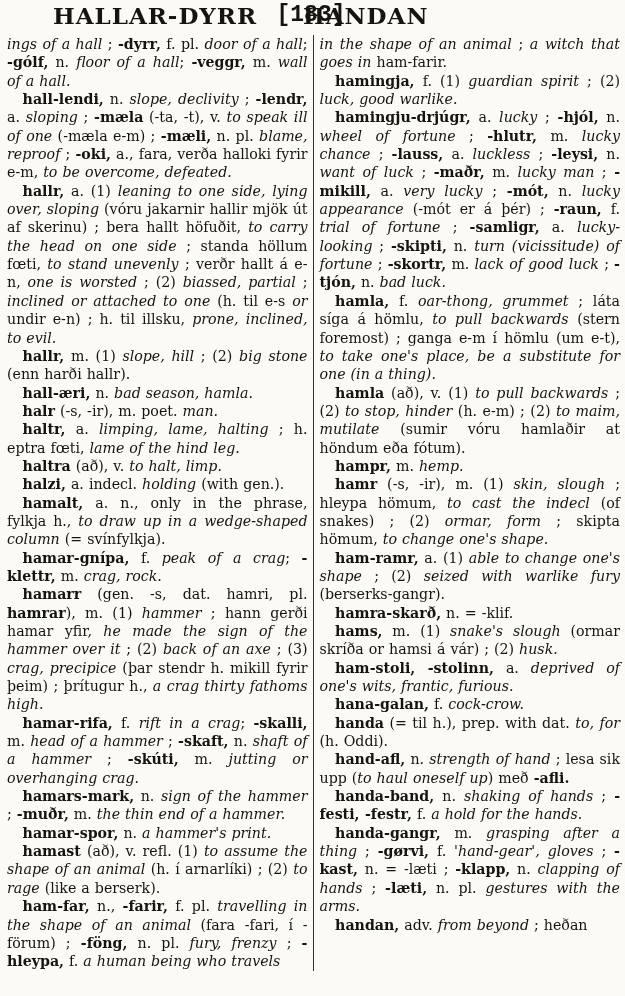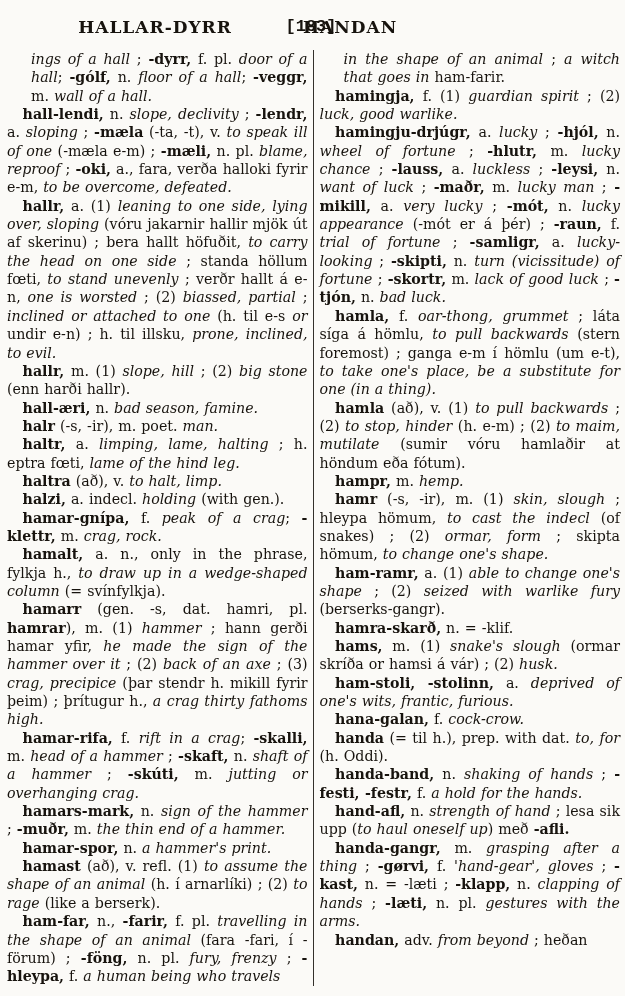--- a/index.html
+++ b/index.html
@@ -7,69 +7,69 @@
     width: 625px; height: 996px;
     background: #fbfaf7;
     color: #17130e;
     font-family: "DejaVu Serif", "Liberation Serif", serif;
     overflow: hidden;
   }
   .page { width: 625px; height: 996px; position: relative; }
   .header {
     position: relative;
     height: 30px;
-    padding-top: 17px;
+    padding-top: 2px;
     font-weight: bold;
-    font-size: 17px;
+    font-size: 23px;
     letter-spacing: 1px;
   }
   .hw-left  { position: absolute; left: 0;     width: 310px; text-align: center; }
   .hw-num   { position: absolute; left: 255px; width: 112px; text-align: center; letter-spacing: 0; font-family: Liberation Mono, monospace; }
   .hw-right { position: absolute; left: 303px; width: 306px; text-align: left; }
   .columns {
     display: flex;
     align-items: stretch;
     padding: 3px 5px 0 7px;
   }
   .col {
     width: 302px;
     font-size: 14.2px;
     line-height: 18.35px;
     text-align: justify;
     word-spacing: 0.5px;
   }
   .col-left  { padding-right: 5px; }
   .col-right { border-left: 1.5px solid #33302b; padding-left: 6px; }
   p.entry { margin: 0; text-indent: 1.1em; }
-  p.entry.no-indent { text-indent: 0; margin-left: 24px; }
+  p.entry.no-indent { text-indent: 0; }
   .b { font-weight: bold; }
   .i { font-style: italic; }
 </style>
 </head>
 <body>
 
 <div class="page">
   <div class="header">
     <span class="hw-left">HALLAR-DYRR</span>
     <span class="hw-num">[183]</span>
     <span class="hw-right">HANDAN</span>
   </div>
   <div class="columns">
     <div class="col col-left">
         <p class="entry no-indent"><span class="i">ings of a hall</span><span> ; </span><span class="b">-dyrr,</span><span> f. pl. </span><span class="i">door of a hall</span><span>; </span><span class="b">-gólf,</span><span> n. </span><span class="i">floor of a hall</span><span>; </span><span class="b">-veggr,</span><span> m. </span><span class="i">wall of a hall.</span></p>
         <p class="entry"><span class="b">hall-lendi,</span><span> n. </span><span class="i">slope, declivity</span><span> ; </span><span class="b">-lendr,</span><span> a. </span><span class="i">sloping</span><span> ; </span><span class="b">-mæla</span><span> (-ta, -t), v. </span><span class="i">to speak ill of one</span><span> (-mæla e-m) ; </span><span class="b">-mæli,</span><span> n. pl. </span><span class="i">blame, reproof</span><span> ; </span><span class="b">-oki,</span><span> a., fara, verða halloki fyrir e-m, </span><span class="i">to be overcome, defeated.</span></p>
         <p class="entry"><span class="b">hallr,</span><span> a. (1) </span><span class="i">leaning to one side, lying over, sloping</span><span> (vóru jakarnir hallir mjök út af skerinu) ; bera hallt höfuðit, </span><span class="i">to carry the head on one side</span><span> ; standa höllum fœti, </span><span class="i">to stand unevenly</span><span> ; verðr hallt á e-n, </span><span class="i">one is worsted</span><span> ; (2) </span><span class="i">biassed, partial</span><span> ; </span><span class="i">inclined or attached to one</span><span> (h. til e-s </span><span class="i">or</span><span> undir e-n) ; h. til illsku, </span><span class="i">prone, inclined, to evil.</span></p>
         <p class="entry"><span class="b">hallr,</span><span> m. (1) </span><span class="i">slope, hill</span><span> ; (2) </span><span class="i">big stone</span><span> (enn harði hallr).</span></p>
-        <p class="entry"><span class="b">hall-æri,</span><span> n. </span><span class="i">bad season, famine.</span></p>
+        <p class="entry"><span class="b">hall-æri,</span><span> n. </span><span class="i">bad season, hamla.</span></p>
         <p class="entry"><span class="b">halr</span><span> (-s, -ir), m. poet. </span><span class="i">man.</span></p>
         <p class="entry"><span class="b">haltr,</span><span> a. </span><span class="i">limping, lame, halting</span><span> ; h. eptra fœti, </span><span class="i">lame of the hind leg.</span></p>
         <p class="entry"><span class="b">haltra</span><span> (að), v. </span><span class="i">to halt, limp.</span></p>
         <p class="entry"><span class="b">halzi,</span><span> a. indecl. </span><span class="i">holding</span><span> (with gen.).</span></p>
+        <p class="entry"><span class="b">hamalt,</span><span> a. n., only in the phrase, fylkja h., </span><span class="i">to draw up in a wedge-shaped column</span><span> (= svínfylkja).</span></p>
         <p class="entry"><span class="b">hamar-gnípa,</span><span> f. </span><span class="i">peak of a crag</span><span>; </span><span class="b">-klettr,</span><span> m. </span><span class="i">crag, rock.</span></p>
-        <p class="entry"><span class="b">hamalt,</span><span> a. n., only in the phrase, fylkja h., </span><span class="i">to draw up in a wedge-shaped column</span><span> (= svínfylkja).</span></p>
         <p class="entry"><span class="b">hamarr</span><span> (gen. -s, dat. hamri, pl. </span><span class="b">hamrar</span><span>), m. (1) </span><span class="i">hammer</span><span> ; hann gerði hamar yfir, </span><span class="i">he made the sign of the hammer over it</span><span> ; (2) </span><span class="i">back of an axe</span><span> ; (3) </span><span class="i">crag, precipice</span><span> (þar stendr h. mikill fyrir þeim) ; þrítugur h., </span><span class="i">a crag thirty fathoms high.</span></p>
         <p class="entry"><span class="b">hamar-rifa,</span><span> f. </span><span class="i">rift in a crag</span><span>; </span><span class="b">-skalli,</span><span> m. </span><span class="i">head of a hammer</span><span> ; </span><span class="b">-skaft,</span><span> n. </span><span class="i">shaft of a hammer</span><span> ; </span><span class="b">-skúti,</span><span> m. </span><span class="i">jutting or overhanging crag.</span></p>
         <p class="entry"><span class="b">hamars-mark,</span><span> n. </span><span class="i">sign of the hammer</span><span> ; </span><span class="b">-muðr,</span><span> m. </span><span class="i">the thin end of a hammer.</span></p>
         <p class="entry"><span class="b">hamar-spor,</span><span> n. </span><span class="i">a hammer's print.</span></p>
         <p class="entry"><span class="b">hamast</span><span> (að), v. refl. (1) </span><span class="i">to assume the shape of an animal</span><span> (h. í arnarlíki) ; (2) </span><span class="i">to rage</span><span> (like a berserk).</span></p>
         <p class="entry"><span class="b">ham-far,</span><span> n., </span><span class="b">-farir,</span><span> f. pl. </span><span class="i">travelling in the shape of an animal</span><span> (fara -fari, í -förum) ; </span><span class="b">-föng,</span><span> n. pl. </span><span class="i">fury, frenzy</span><span> ; </span><span class="b">-hleypa,</span><span> f. </span><span class="i">a human being who travels</span></p>
       </div>
     <div class="col col-right">
         <p class="entry no-indent"><span class="i">in the shape of an animal</span><span> ; </span><span class="i">a witch that goes in</span><span> ham-farir.</span></p>
         <p class="entry"><span class="b">hamingja,</span><span> f. (1) </span><span class="i">guardian spirit</span><span> ; (2) </span><span class="i">luck, good warlike.</span></p>
@@ -77,19 +77,19 @@
         <p class="entry"><span class="b">hamla,</span><span> f. </span><span class="i">oar-thong, grummet</span><span> ; láta síga á hömlu, </span><span class="i">to pull backwards</span><span> (stern foremost) ; ganga e-m í hömlu (um e-t), </span><span class="i">to take one's place, be a substitute for one (in a thing).</span></p>
         <p class="entry"><span class="b">hamla</span><span> (að), v. (1) </span><span class="i">to pull backwards</span><span> ; (2) </span><span class="i">to stop, hinder</span><span> (h. e-m) ; (2) </span><span class="i">to maim, mutilate</span><span> (sumir vóru hamlaðir at höndum eða fótum).</span></p>
         <p class="entry"><span class="b">hampr,</span><span> m. </span><span class="i">hemp.</span></p>
         <p class="entry"><span class="b">hamr</span><span> (-s, -ir), m. (1) </span><span class="i">skin, slough</span><span> ; hleypa hömum, </span><span class="i">to cast the indecl</span><span> (of snakes) ; (2) </span><span class="i">ormar, form</span><span> ; skipta hömum, </span><span class="i">to change one's shape.</span></p>
         <p class="entry"><span class="b">ham-ramr,</span><span> a. (1) </span><span class="i">able to change one's shape</span><span> ; (2) </span><span class="i">seized with warlike fury</span><span> (berserks-gangr).</span></p>
         <p class="entry"><span class="b">hamra-skarð,</span><span> n. = -klif.</span></p>
         <p class="entry"><span class="b">hams,</span><span> m. (1) </span><span class="i">snake's slough</span><span> (ormar skríða or hamsi á vár) ; (2) </span><span class="i">husk.</span></p>
         <p class="entry"><span class="b">ham-stoli, -stolinn,</span><span> a. </span><span class="i">deprived of one's wits, frantic, furious.</span></p>
         <p class="entry"><span class="b">hana-galan,</span><span> f. </span><span class="i">cock-crow.</span></p>
         <p class="entry"><span class="b">handa</span><span> (= til h.), prep. with dat. </span><span class="i">to, for</span><span> (h. Oddi).</span></p>
+        <p class="entry"><span class="b">hand-afl,</span><span> n. </span><span class="i">strength of hand</span><span> ; lesa sik upp (</span><span class="i">to haul oneself up</span><span>) með </span><span class="b">-afli.</span></p>
         <p class="entry"><span class="b">handa-band,</span><span> n. </span><span class="i">shaking of hands</span><span> ; </span><span class="b">-festi, -festr,</span><span> f. </span><span class="i">a hold for the hands.</span></p>
-        <p class="entry"><span class="b">hand-afl,</span><span> n. </span><span class="i">strength of hand</span><span> ; lesa sik upp (</span><span class="i">to haul oneself up</span><span>) með </span><span class="b">-afli.</span></p>
         <p class="entry"><span class="b">handa-gangr,</span><span> m. </span><span class="i">grasping after a thing</span><span> ; </span><span class="b">-gørvi,</span><span> f. </span><span class="i">'hand-gear', gloves</span><span> ; </span><span class="b">-kast,</span><span> n. = -læti ; </span><span class="b">-klapp,</span><span> n. </span><span class="i">clapping of hands</span><span> ; </span><span class="b">-læti,</span><span> n. pl. </span><span class="i">gestures with the arms.</span></p>
         <p class="entry"><span class="b">handan,</span><span> adv. </span><span class="i">from beyond</span><span> ; heðan</span></p>
       </div>
   </div>
 </div>
 
 </body></html>

